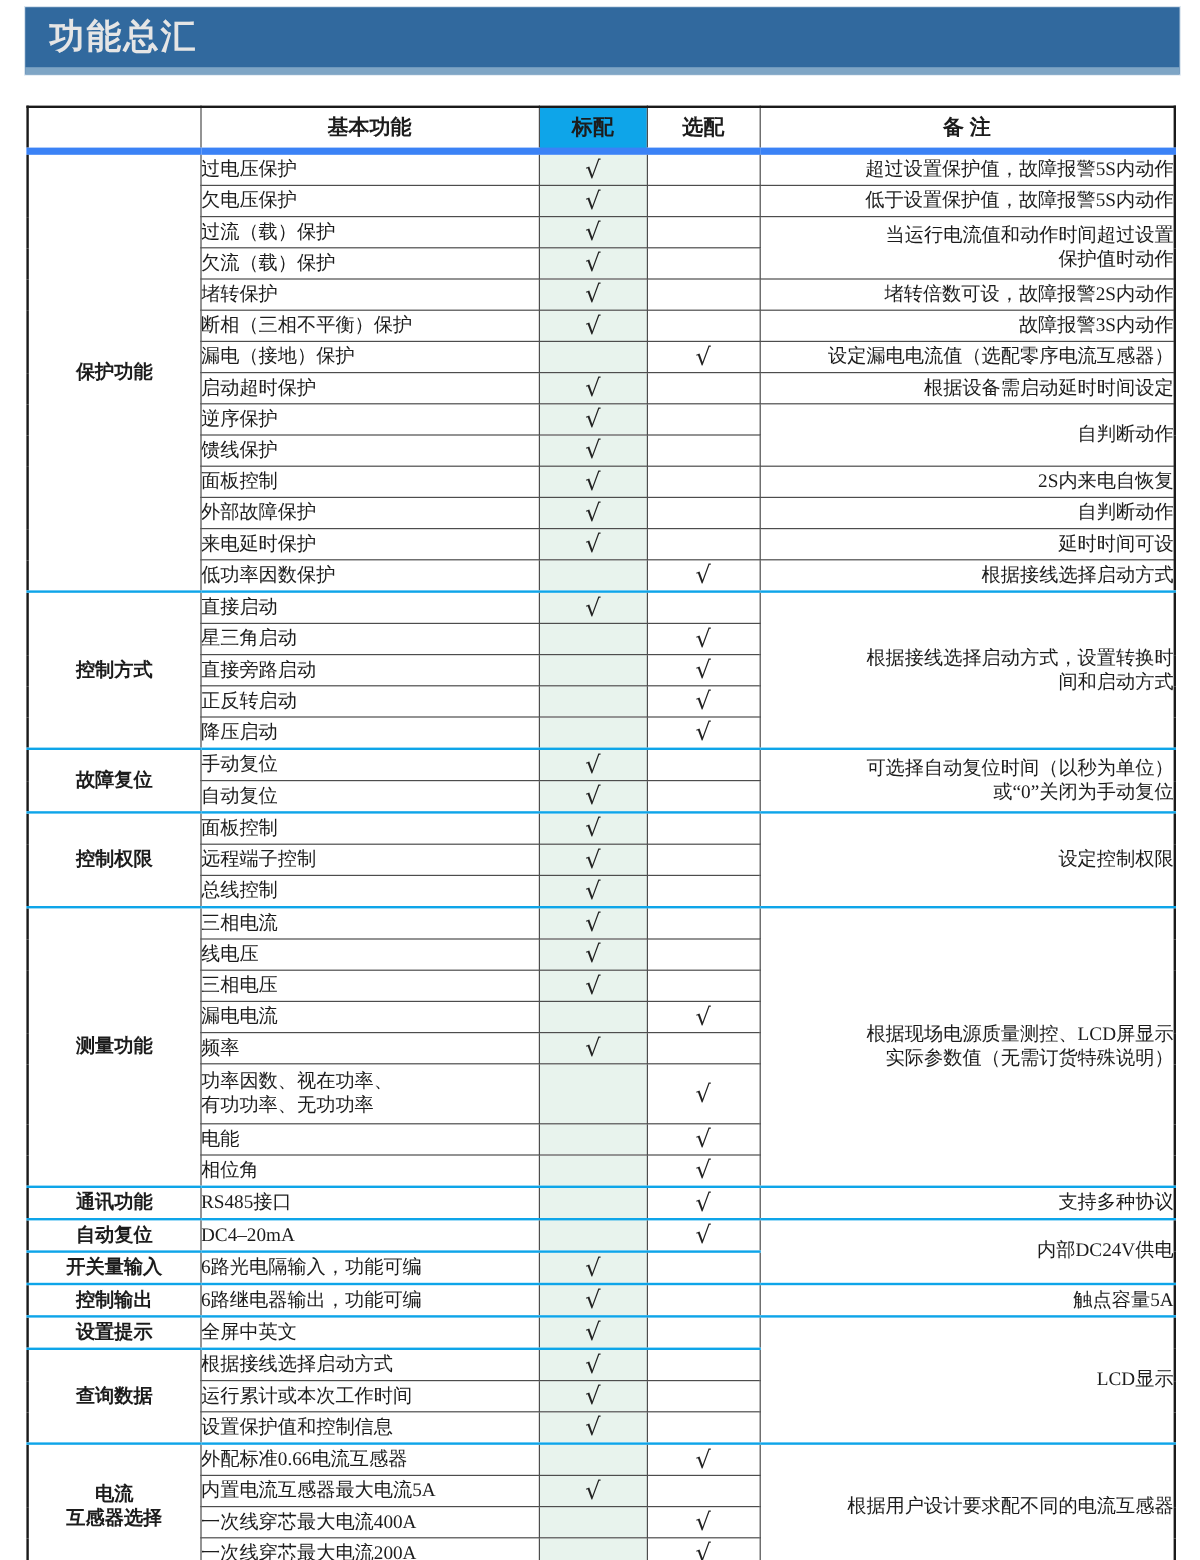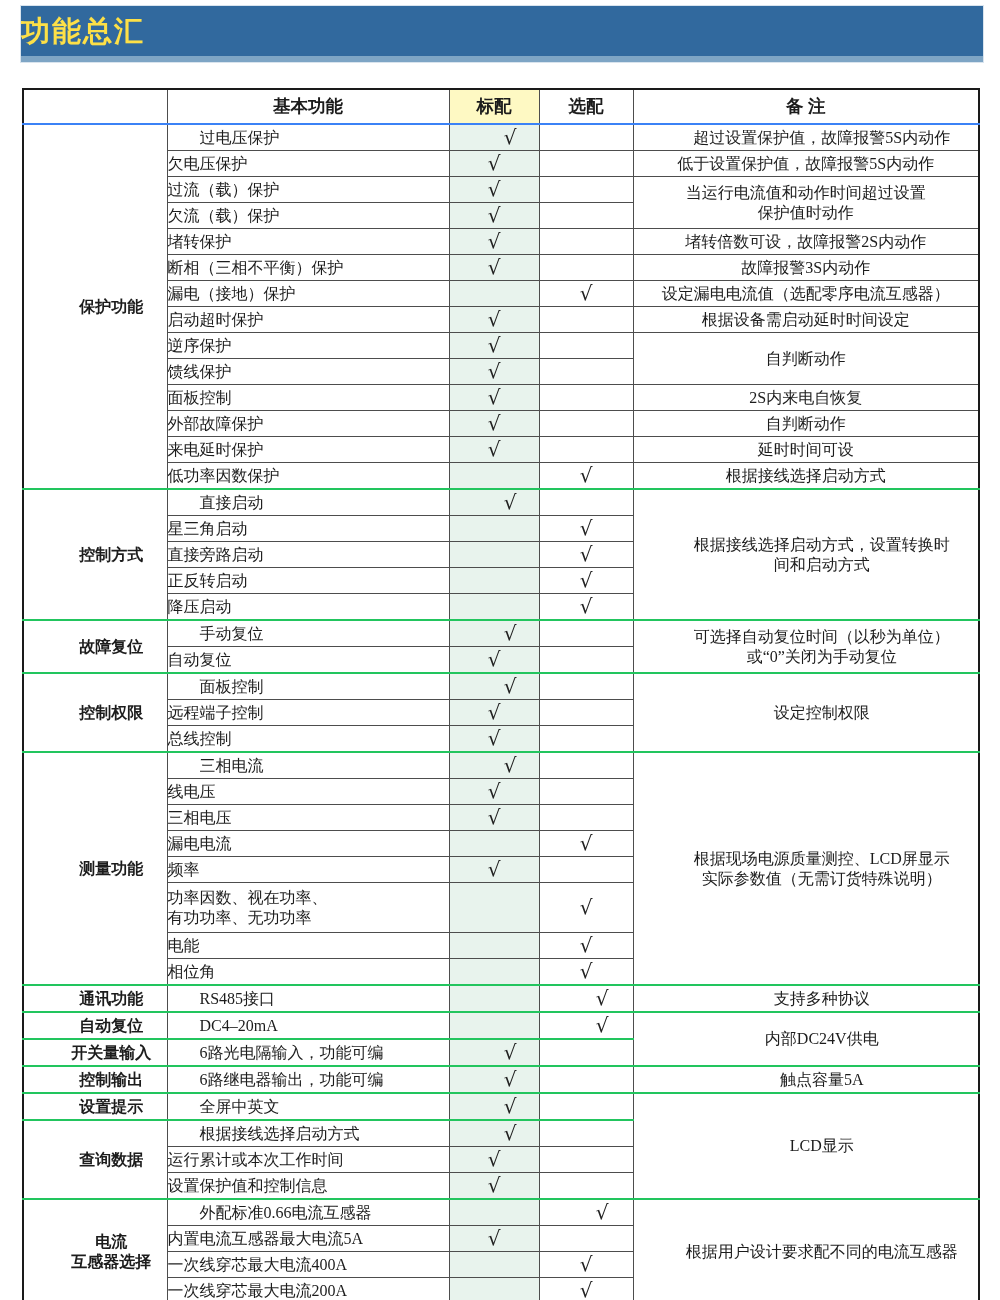--- a/index.html
+++ b/index.html
@@ -7,51 +7,51 @@
     width:1000px;height:1300px;background:#ffffff;position:relative;
     font-family:"Liberation Serif","DejaVu Serif",serif;color:#1c1c1c;
     -webkit-font-smoothing:antialiased;
   }
   .title-bar{
     position:absolute;left:21px;top:6px;width:962px;height:50px;
     background:#31699e;border-bottom:6px solid #7ea5c5;
     box-shadow:0 0 0 1px #d9e4ee;
   }
   .title-bar .title{
-    color:#fde047;font-family:"Liberation Sans","DejaVu Sans",sans-serif;
-    font-weight:bold;font-size:29px;line-height:50px;padding-left:0;
+    color:#e5e5e5;font-family:"Liberation Sans","DejaVu Sans",sans-serif;
+    font-weight:bold;font-size:29px;line-height:50px;padding-left:20px;
     letter-spacing:2px;
   }
   table.fn{
     position:absolute;left:22px;top:88px;width:956px;
     border-collapse:collapse;table-layout:fixed;
     border:2px solid #1a1a1a;
   }
   table.fn td,table.fn th{
     border:1px solid #4d4d4d;overflow:hidden;padding:0;
     font-size:16px;line-height:1.25;
   }
   table.fn th{
-    height:33px;font-family:Liberation Serif, serif;
+    height:33px;font-family:Liberation Sans, sans-serif;
     font-weight:bold;font-size:17.5px;
-    border-bottom:2px solid #3b82f6;
+    border-bottom:6px solid #3b82f6;
   }
   table.fn tr{height:25px;}
   table.fn tr.tall{height:50px;margin-left:35px;}
-  tr.sec td{border-top:2px solid #22c55e;padding-left:32px;}
+  tr.sec td{border-top:2px solid #0ea5e9;}
   td.cat{
     text-align:center;vertical-align:middle;
     font-family:"Liberation Sans","DejaVu Sans",sans-serif;
     font-weight:bold;font-size:16.5px;white-space:pre-line;line-height:1.35;
   }
   td.fnc{text-align:left;padding-left:12px;vertical-align:middle;white-space:pre-line;}
   td.std{background:#e8f3ed;text-align:center;vertical-align:middle;}
   td.opt{text-align:center;vertical-align:middle;}
-  th.std{background:#fef9c3;}
-  td.rem{text-align:center;padding-left:13px;vertical-align:middle;white-space:pre-line;}
+  th.std{background:#0ea5e9;}
+  td.rem{text-align:right;padding-left:13px;vertical-align:middle;white-space:pre-line;}
   .chk{font-size:20px;color:#222;font-family:"DejaVu Serif","Liberation Serif",serif;}
 </style>
 </head>
 <body>
 
 <div class="title-bar">
   <div class="title">功能总汇</div>
 </div>
 
 <table class="fn">

